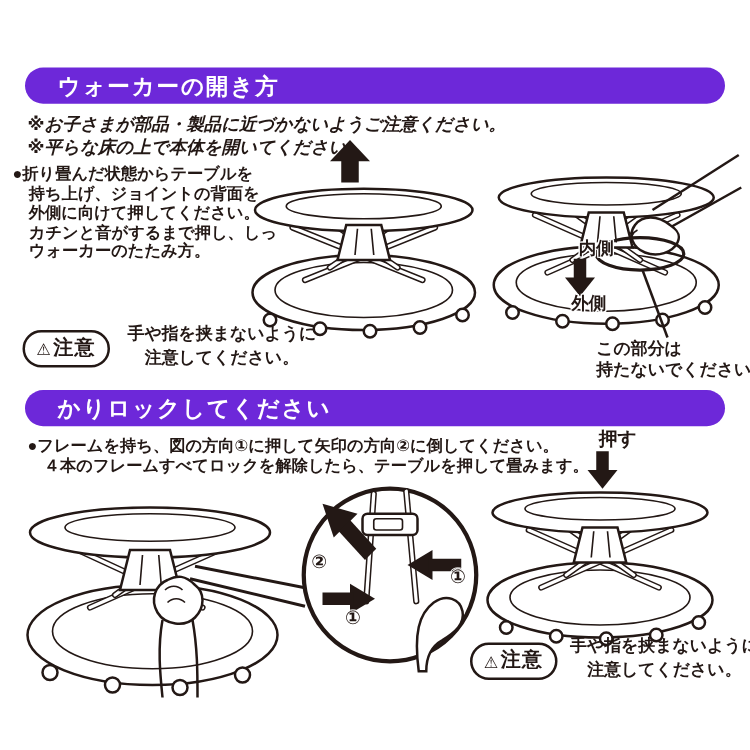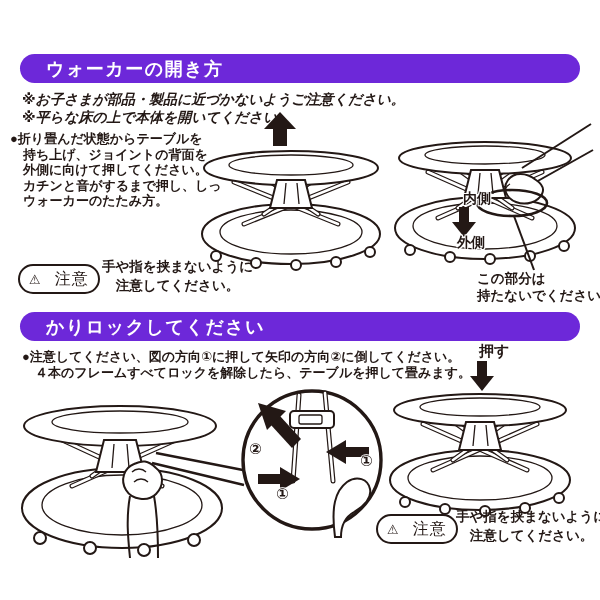--- a/index.html
+++ b/index.html
@@ -13,21 +13,21 @@
   .para{font-size:13px;font-weight:bold;line-height:15.5px;white-space:nowrap;}
   .para .ind{padding-left:13px;display:block;}
   .para .first{display:block;}
   .lbl{font-size:14px;font-weight:bold;white-space:nowrap;
        text-shadow:-1px -1px 0 #fff,1px -1px 0 #fff,-1px 1px 0 #fff,1px 1px 0 #fff,0 1px 0 #fff,0 -1px 0 #fff;margin-left:11px;}
   .stepnum{font-size:15px;font-weight:bold;
        text-shadow:-1px -1px 0 #fff,1px -1px 0 #fff,-1px 1px 0 #fff,1px 1px 0 #fff;}
   .badge{position:absolute;display:flex;align-items:center;justify-content:center;gap:2px;
          border:2.5px solid #231815;border-radius:16px;height:26px;padding:0 9px;background:#fff;}
   .badge .tri{font-size:13px;font-weight:bold;line-height:1;}
-  .badge .btxt{font-size:16px;font-weight:normal;letter-spacing:1px;line-height:1;margin-left:12px;}
+  .badge .btxt{font-size:16px;font-weight:bold;letter-spacing:1px;line-height:1;}
   .cautxt{font-size:13.5px;font-weight:bold;line-height:18.5px;white-space:nowrap;text-align:center;}
   .holdnote{font-size:13.5px;font-weight:bold;line-height:17px;white-space:nowrap;}
   svg{display:block;overflow:visible;}
   .ink-line{stroke:#231815;fill:none;}
   .tube-out{stroke:#231815;stroke-width:5;fill:none;stroke-linecap:round;}
   .tube-in{stroke:#ffffff;stroke-width:2.6;fill:none;stroke-linecap:round;}
   .part{fill:#ffffff;stroke:#231815;stroke-width:2;}
   .thin{fill:none;stroke:#231815;stroke-width:1.3;}
   .solid{fill:#231815;stroke:none;}
 </style>
@@ -141,21 +141,21 @@
   <div class="abs cautxt" style="left:102px;top:258px;">
     <span style="display:block;">手や指を挟まないように</span>
     <span style="display:block;">注意してください。</span>
   </div>
 
   <div class="hdr" style="top:312px;">
     <span>かりロックしてください</span>
   </div>
 
   <div class="abs para" style="left:22px;top:349px;">
-    <span class="first">●注意してください、図の方向①に押して矢印の方向②に倒してください。</span>
+    <span class="first">●フレームを持ち、図の方向①に押して矢印の方向②に倒してください。</span>
     <span class="ind">４本のフレームすべてロックを解除したら、テーブルを押して畳みます。</span>
   </div>
 
   <div class="abs lbl" style="left:468px;top:342px;font-size:15px;">押す</div>
   <svg class="abs" style="left:470px;top:361px;" width="24" height="30" viewBox="0 0 24 30">
     <rect class="solid" x="7" y="0" width="10" height="16"></rect>
     <polygon class="solid" points="0,15 24,15 12,30"></polygon>
   </svg>
 
   <svg class="abs" style="left:12px;top:390px;" width="230" height="168" viewBox="0 0 230 168">

